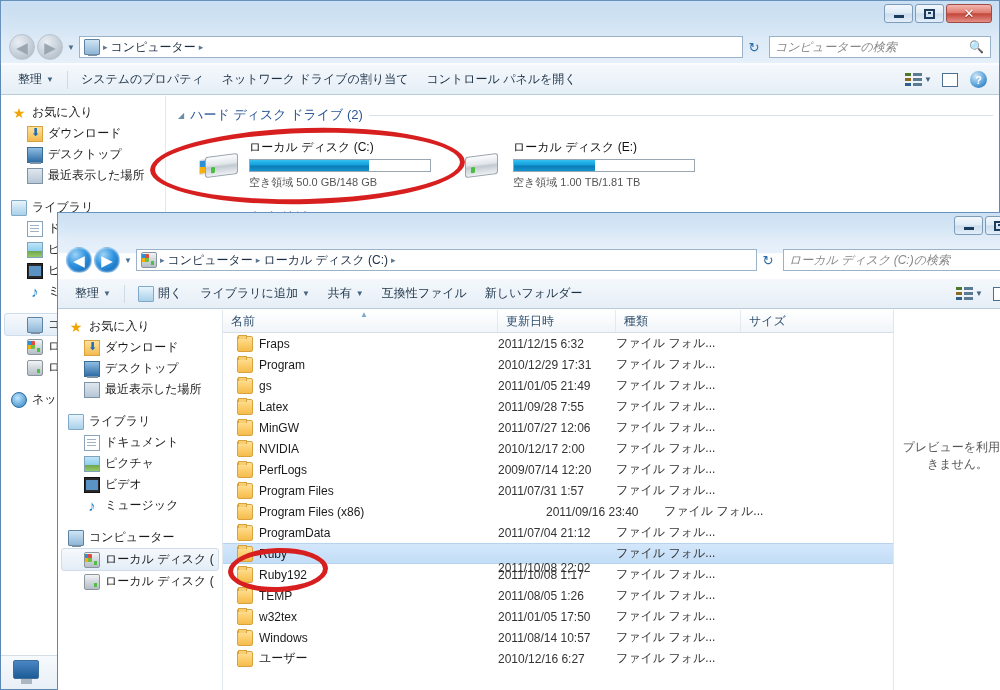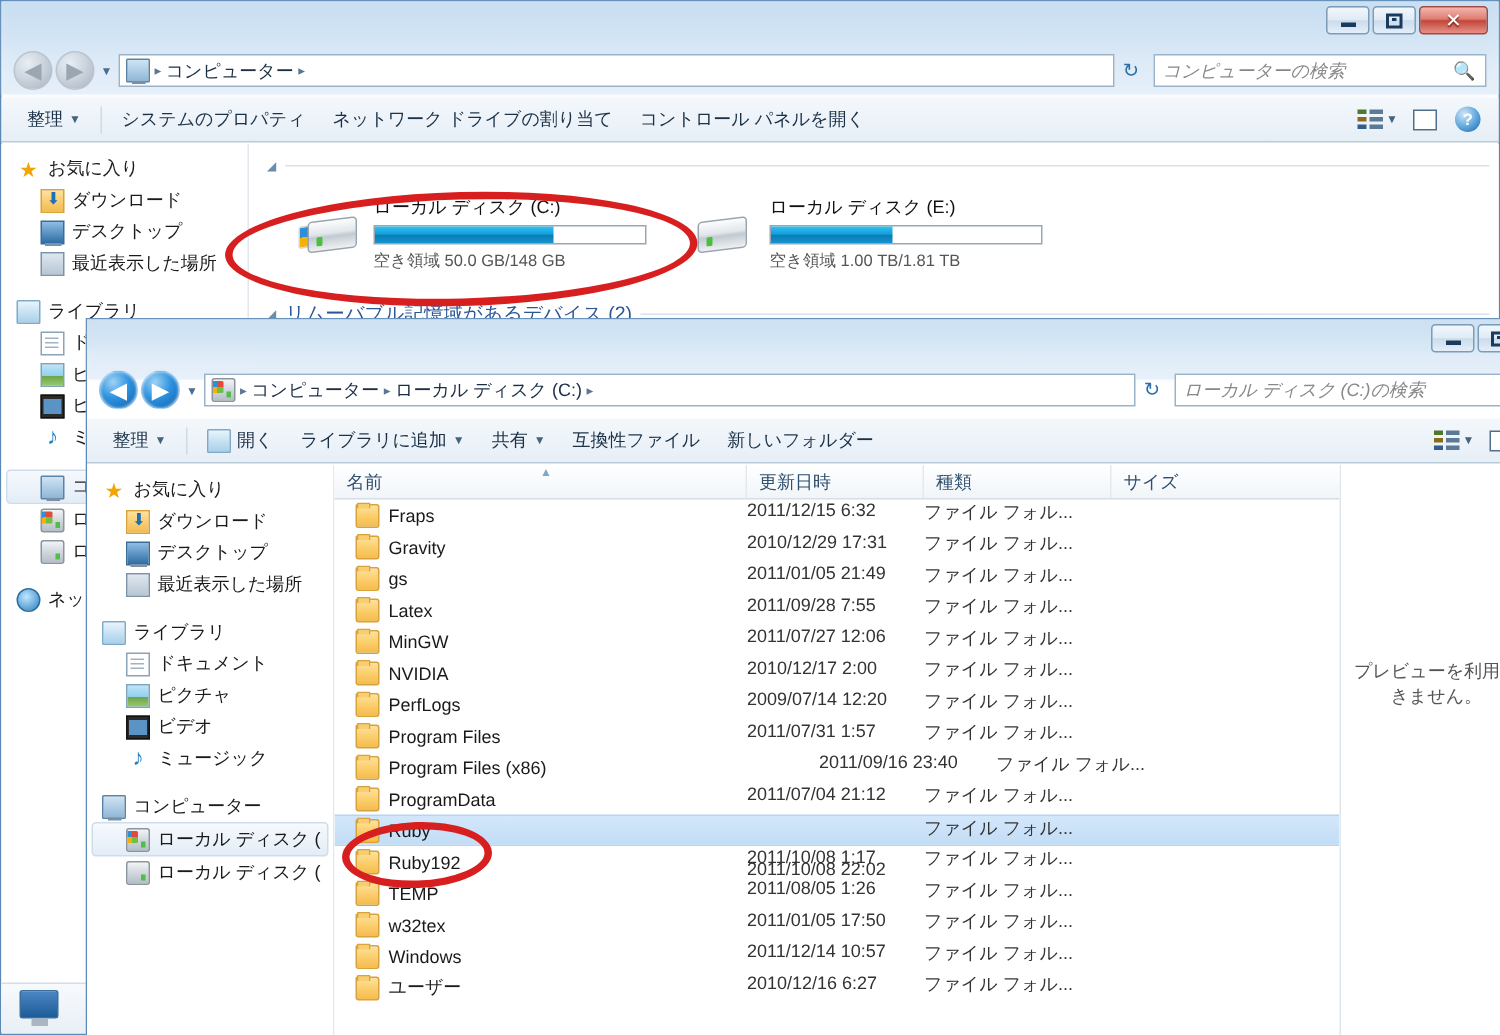--- a/index.html
+++ b/index.html
@@ -168,21 +168,21 @@
       background: linear-gradient(to bottom,#35c0ef 0%,#12a0dd 45%,#0b7cb5 55%,#1594cf 100%); }
   .tile .sub { font-size:11px; color:#555; margin-top:3px; }
 
   
   .list-pane { flex:1; display:flex; flex-direction:column; min-width:0; background:#fff;}
   .col-head { display:flex; height:23px; background: linear-gradient(to bottom,#ffffff,#f1f5f9);
       border-bottom:1px solid #d6dfe7; font-size:12px; color:#2f4f6f; align-items:center; position:relative;}
   .col-head .ch { padding-left:8px; border-right:1px solid #e3e9ef; height:100%; display:flex; align-items:center; position:relative;}
   .col-head .sortarrow { position:absolute; left:50%; top:0; font-size:8px; color:#7fa7c9; }
   .rows { flex:1; overflow:hidden; }
-  .row { display:flex; height:21px; font-size:12px; color:#1a1a1a; }
+  .row { display:flex; height:21px; align-items:center; font-size:12px; color:#1a1a1a; }
   .row.sel { background: linear-gradient(to bottom,#d3e7fb 0%,#c2ddf6 100%); border-top:1px solid #b6d4ef; border-bottom:1px solid #b6d4ef; height:21px;}
   .row .c-name { display:flex; align-items:center; gap:6px; padding-left:14px; }
   .row .c-date, .row .c-type, .row .c-size { color:#333; }
   .prev-pane { width:128px; flex:none; border-left:1px solid #dfe6ec; background:#fff;
       font-size:12px; color:#555; padding:10px 8px; text-align:center; }
 
   
   .detbar { position:absolute; left:0; right:0; bottom:0; height:34px;
       background: linear-gradient(to bottom,#f7fafd,#e8eff6); border-top:1px solid #d3dde6;
       display:flex; align-items:center; padding-left:10px; gap:8px; }
@@ -323,20 +323,21 @@
           <div class="np-gap"></div>
           <div class="np-item" style="padding-left:10px;">
             <span class="ic ic-net"></span>
             <span>ネットワーク</span>
           </div>
         </div>
 
         <div class="tiles">
           <div class="grp-head">
             <span class="tri">◢</span>
+            <span>ハード ディスク ドライブ (2)</span>
             <span class="line"></span>
           </div>
           <div class="tile-row">
             <div class="tile">
               <div class="dr-ic">
                 <div class="dr-flag"></div>
                 <div class="dr-body">
                     <i class="led2"></i>
                   </div>
               </div>
@@ -540,21 +541,21 @@
                   <span class="ic ic-folder"></span>
                   <span>Fraps</span>
                 </div>
                 <div class="c-date" style="width:118px;">2011/12/15 6:32</div>
                 <div class="c-type" style="width:125px;">ファイル フォル...</div>
                 <div class="c-size" style="width:100px;"></div>
               </div>
               <div class="row">
                 <div class="c-name" style="width:275px;">
                   <span class="ic ic-folder"></span>
-                  <span>Gravity</span>
+                  <span>Program</span>
                 </div>
                 <div class="c-date" style="width:118px;">2010/12/29 17:31</div>
                 <div class="c-type" style="width:125px;">ファイル フォル...</div>
                 <div class="c-size" style="width:100px;"></div>
               </div>
               <div class="row">
                 <div class="c-name" style="width:275px;">
                   <span class="ic ic-folder"></span>
                   <span>gs</span>
                 </div>
@@ -659,21 +660,21 @@
                 </div>
                 <div class="c-date" style="width:118px;">2011/01/05 17:50</div>
                 <div class="c-type" style="width:125px;">ファイル フォル...</div>
                 <div class="c-size" style="width:100px;"></div>
               </div>
               <div class="row">
                 <div class="c-name" style="width:275px;">
                   <span class="ic ic-folder"></span>
                   <span>Windows</span>
                 </div>
-                <div class="c-date" style="width:118px;">2011/12/14 10:57</div>
+                <div class="c-date" style="width:118px;">2011/08/14 10:57</div>
                 <div class="c-type" style="width:125px;">ファイル フォル...</div>
                 <div class="c-size" style="width:100px;"></div>
               </div>
               <div class="row">
                 <div class="c-name" style="width:275px;">
                   <span class="ic ic-folder"></span>
                   <span>ユーザー</span>
                 </div>
                 <div class="c-date" style="width:118px;">2010/12/16 6:27</div>
                 <div class="c-type" style="width:125px;">ファイル フォル...</div>

